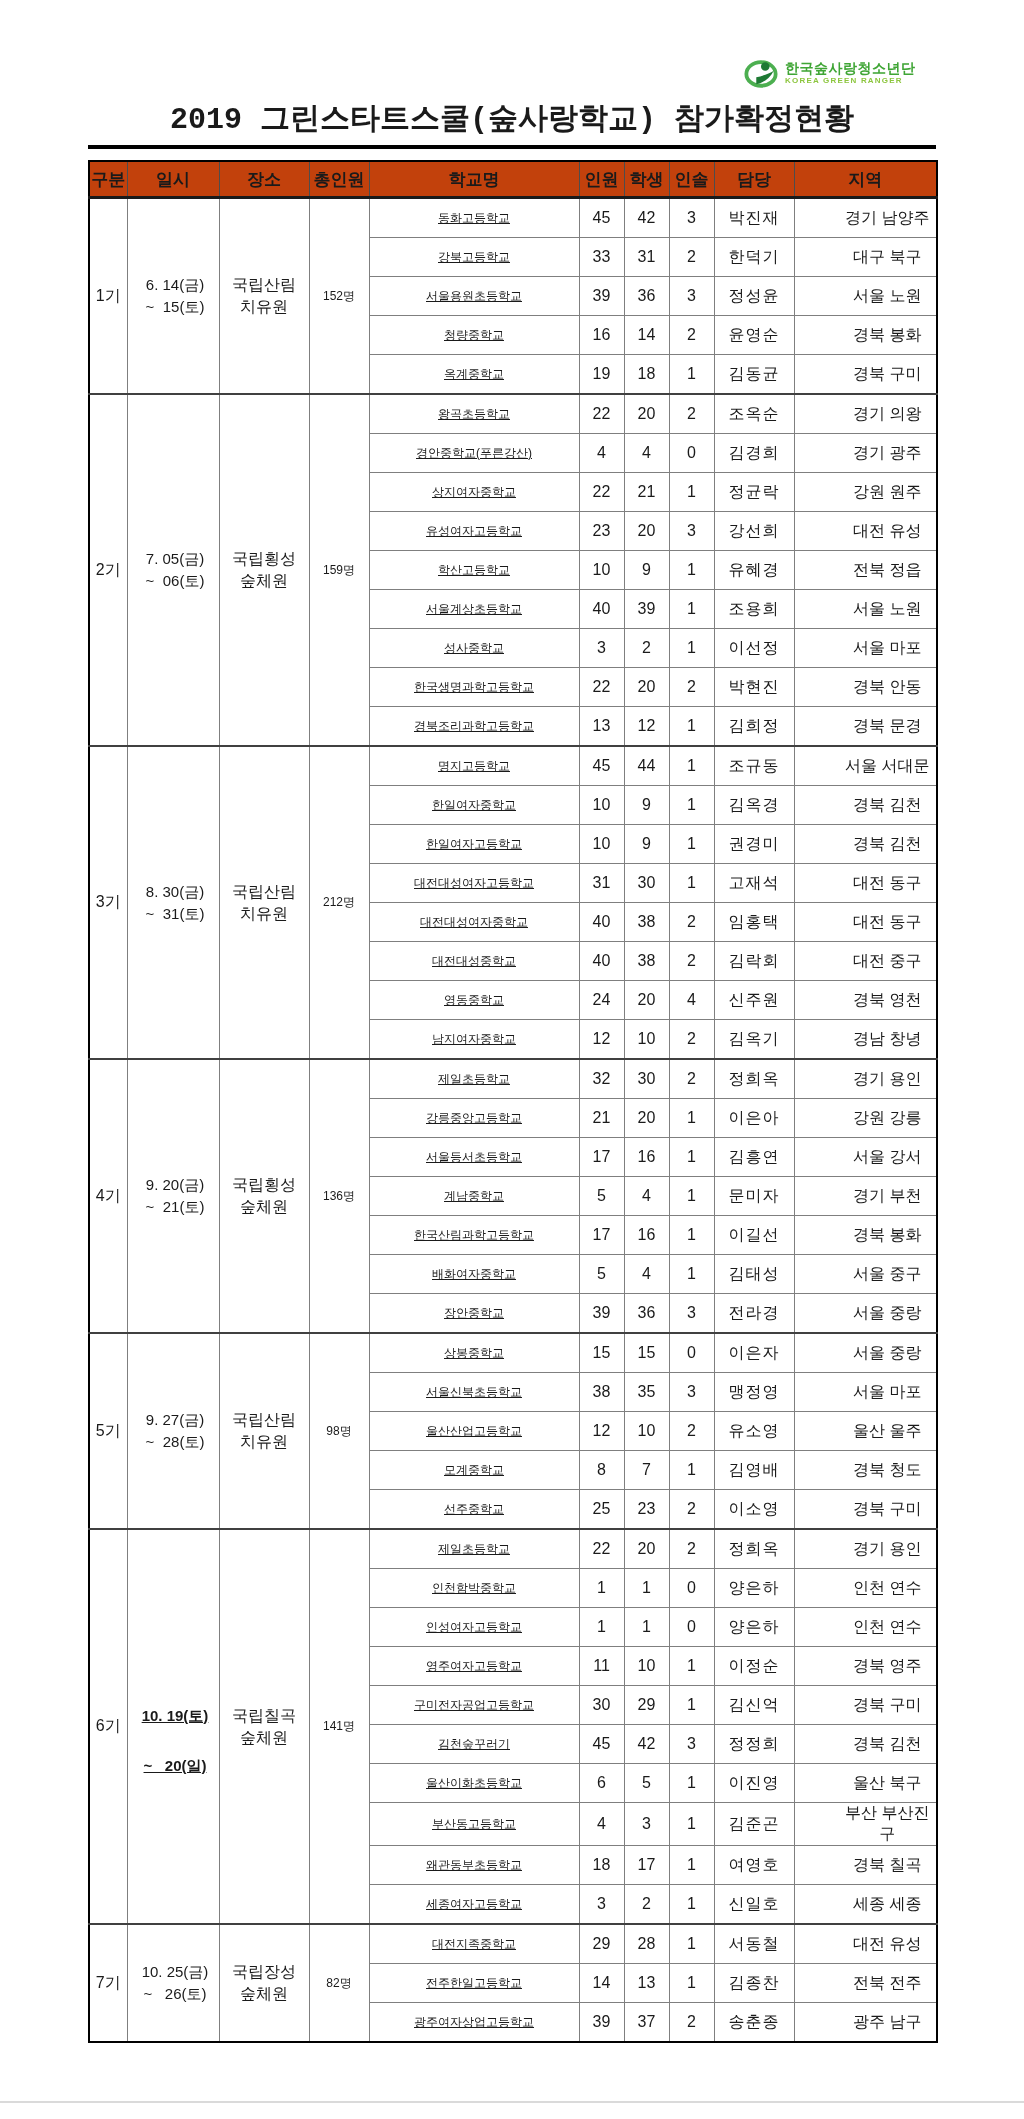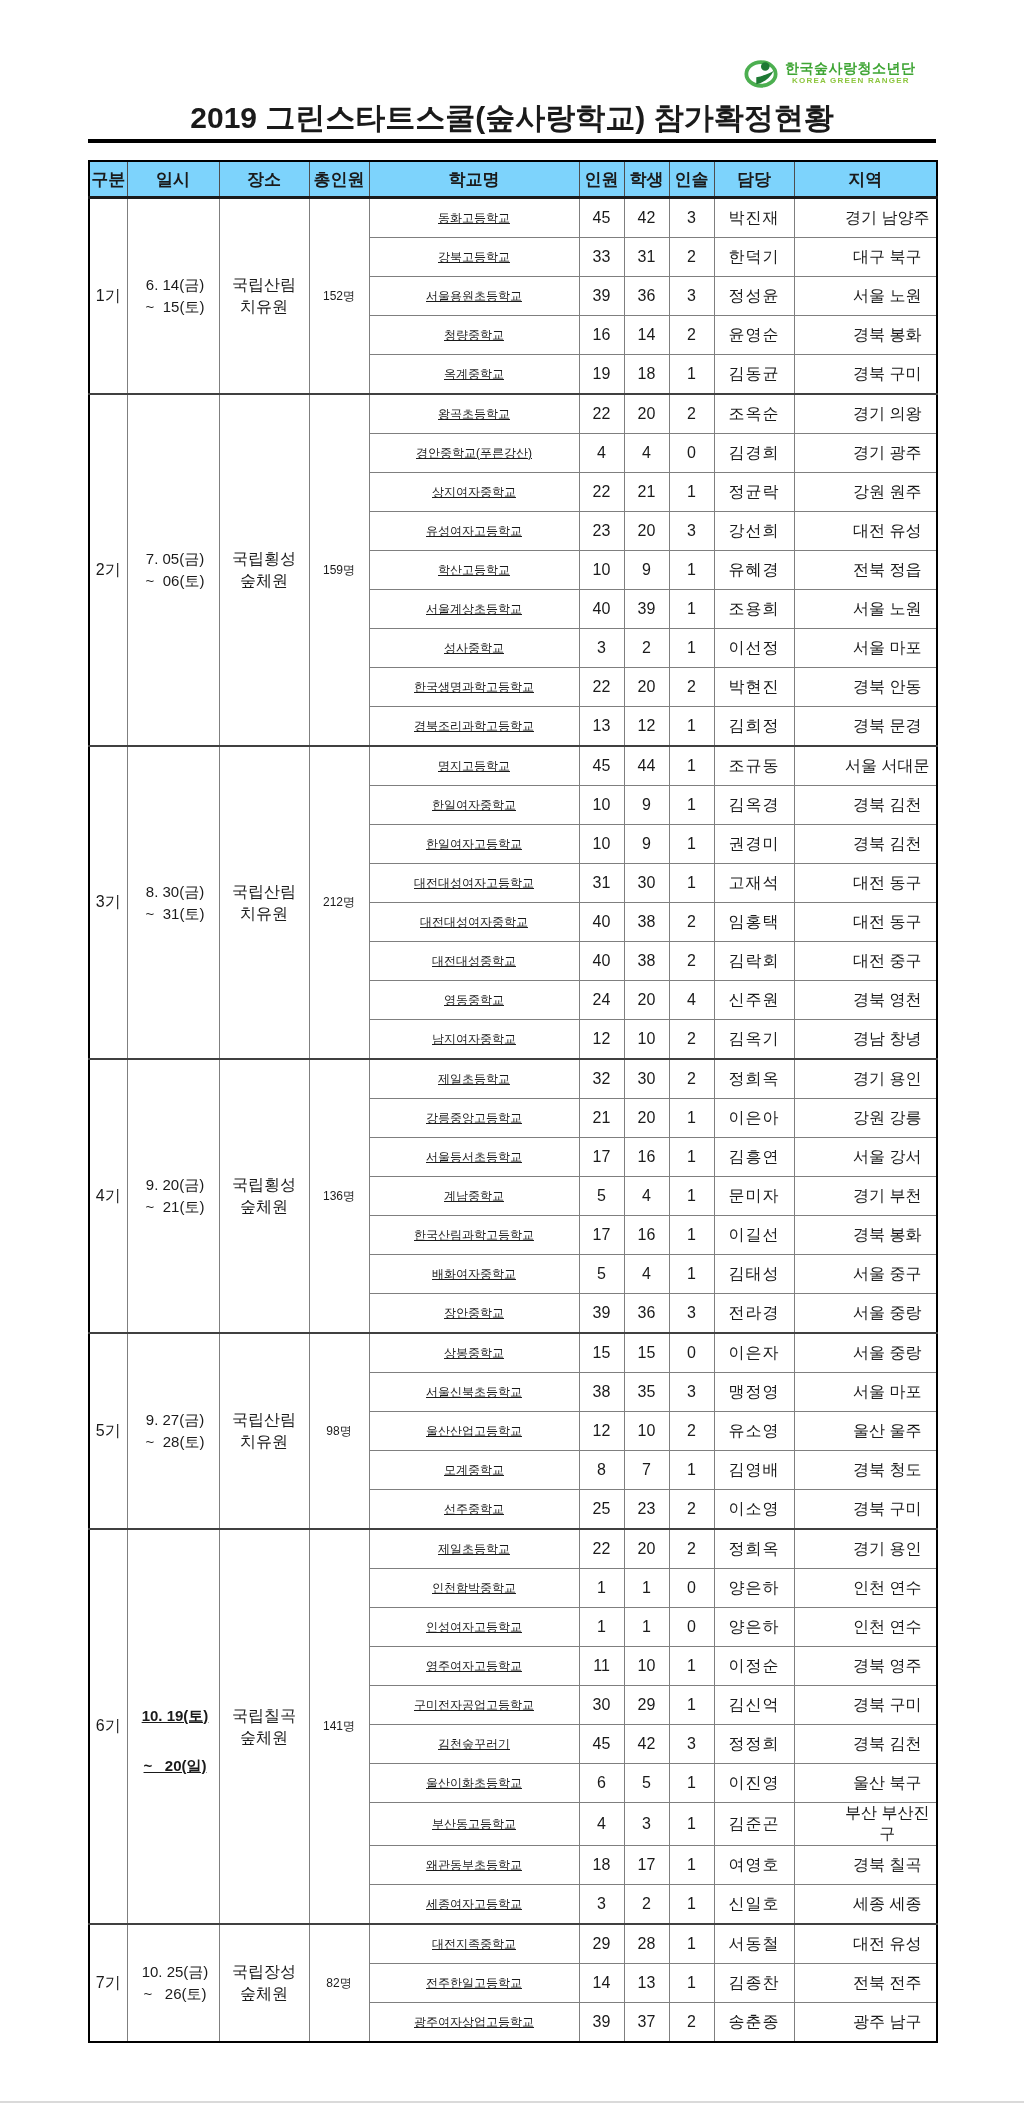--- a/index.html
+++ b/index.html
@@ -4,30 +4,30 @@
 <style>
   html,body{margin:0;padding:0;background:#ffffff;}
   .page{
     position:relative;width:1024px;height:2119px;background:#ffffff;
     font-family:"Liberation Sans",sans-serif;color:#1a1a1a;overflow:hidden;
   }
   
   .logo{position:absolute;top:55px;left:744px;display:flex;align-items:center;gap:7px;}
   .logo-text{display:flex;flex-direction:column;line-height:1.15;}
   .logo-ko{font-size:14px;font-weight:bold;color:#3fa535;letter-spacing:0.5px;}
-  .logo-en{font-size:8px;font-weight:bold;color:#8dc63f;letter-spacing:1.2px;margin-left:7px;}
+  .logo-en{font-size:8px;font-weight:bold;color:#8dc63f;letter-spacing:1.2px;}
   
-  .title-wrap{position:absolute;top:98px;left:88px;width:848px;border-bottom:4px solid #000;text-align:center;}
+  .title-wrap{position:absolute;top:98px;left:88px;width:848px;border-bottom:4px solid #000;padding-bottom:6px;text-align:center;font-family:Liberation Mono, monospace;}
   .title{font-size:30px;font-weight:bold;letter-spacing:0px;white-space:nowrap;}
   
   .table-wrap{position:absolute;top:160px;left:88px;}
   table{border-collapse:collapse;table-layout:fixed;width:848px;border:2px solid #000;}
   th,td{border:1px solid #7f7f7f;overflow:hidden;padding:0;}
   thead th{
-    background:#7dd3fc;font-size:17px;font-weight:bold;height:34px;
+    background:#c2410c;font-size:17px;font-weight:bold;height:34px;
     border:1px solid #4d4d4d;border-top:2px solid #000;border-bottom:3px solid #1a1a1a;
     text-align:center;vertical-align:middle;
   }
   tbody td{font-size:16px;text-align:center;vertical-align:middle;height:38px;background:#fff;}
   tbody tr.section-start td{border-top:2px solid #404040;}
   .group-cell{font-size:16px;text-align:center;}
   .date-cell{text-align:center;padding-left:4px;font-size:15px;}
   .date-line{white-space:pre;line-height:1.45;}
   .date-cell.emphasized .date-line{font-weight:bold;text-decoration:underline;margin-top:28px;}
   .place-cell{font-size:16px;line-height:1.35;}

